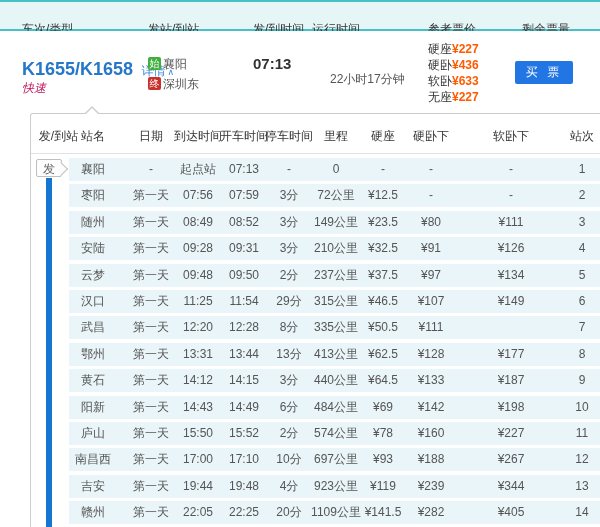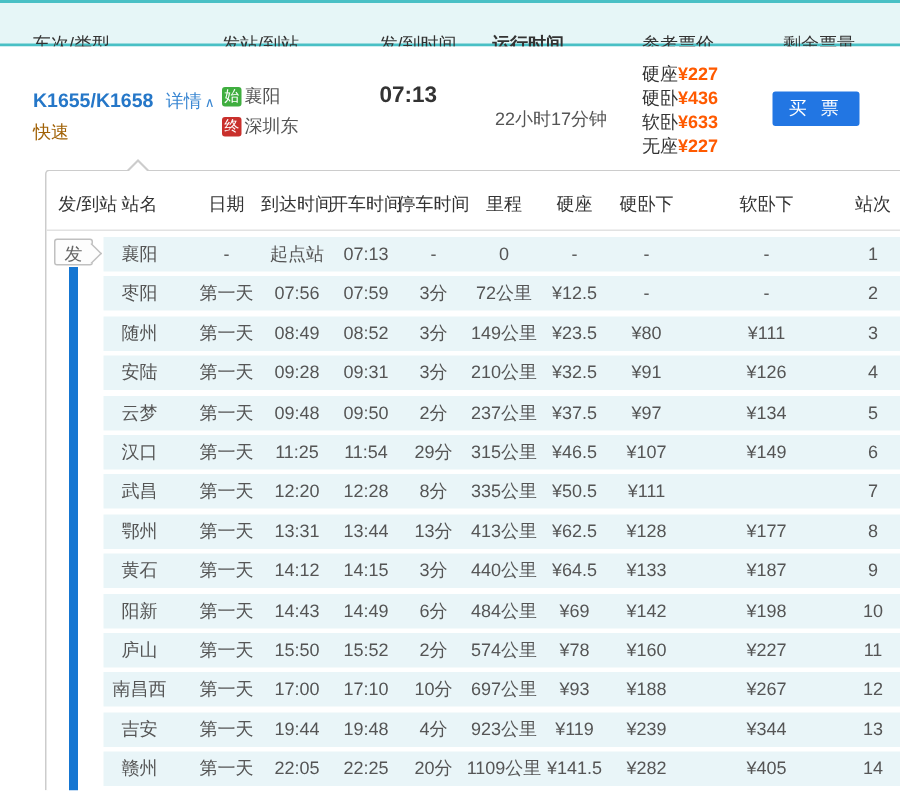--- a/index.html
+++ b/index.html
@@ -7,28 +7,28 @@
     width:600px; height:527px; position:relative; overflow:hidden;
     background:#fff; font-family:"Liberation Sans","DejaVu Sans",sans-serif;
     font-size:12px; color:#555;
   }
   
   .list-header {
     position:absolute; left:0; top:0; width:600px; height:31px;
     background:#e6f6f7; border-top:2px solid #49c0c5; border-bottom:2px solid #49c0c5;
   }
   .list-header span { position:absolute; top:7px; color:#333;margin-top:12px; }
-  .lh-0{left:22px;} .lh-1{left:148px;} .lh-2{left:253px;} .lh-3{left:328px;font-weight:bold;} .lh-4{left:428px;} .lh-5{left:522px;}
+  .lh-0{left:22px;} .lh-1{left:148px;} .lh-2{left:253px;} .lh-3{left:312px;} .lh-4{left:428px;} .lh-5{left:522px;}
   
   .train-row { position:absolute; left:0; top:31px; width:600px; height:82px; background:#fff; }
   .train-no-line { position:absolute; left:22px; top:28px; white-space:nowrap; }
-  .train-no { font-size:13px; font-weight:bold; color:#2577c8; }
+  .train-no { font-size:18px; font-weight:bold; color:#2577c8; }
   .detail-link { margin-left:5px; color:#3a87d2; text-decoration:none; cursor:pointer; }
   .caret-up { font-size:9px; margin-left:2px; color:#3a87d2; }
-  .train-type { position:absolute; left:22px; top:49px; color:#a16207; }
+  .train-type { position:absolute; left:22px; top:49px; color:#be185d;font-style:italic; }
   .station-block { position:absolute; left:148px; top:23px; line-height:20px; }
   .badge { display:inline-block; width:13px; height:13px; line-height:13px; text-align:center;
            color:#fff; font-size:10px; border-radius:2px; vertical-align:1px; margin-right:2px; }
   .badge-start { background:#3fae3f; }
   .badge-end { background:#c9302c; }
   .time-block { position:absolute; left:253px; top:22px; line-height:21px; }
   .time-big { font-size:15px; font-weight:bold; color:#333; }
   .plus-day { font-size:10px; font-weight:bold; color:#f13d9e; margin-left:3px; }
   .duration { position:absolute; left:330px; top:40px; color:#555; }
   .price-block { position:absolute; left:428px; top:10px; line-height:16px; }

